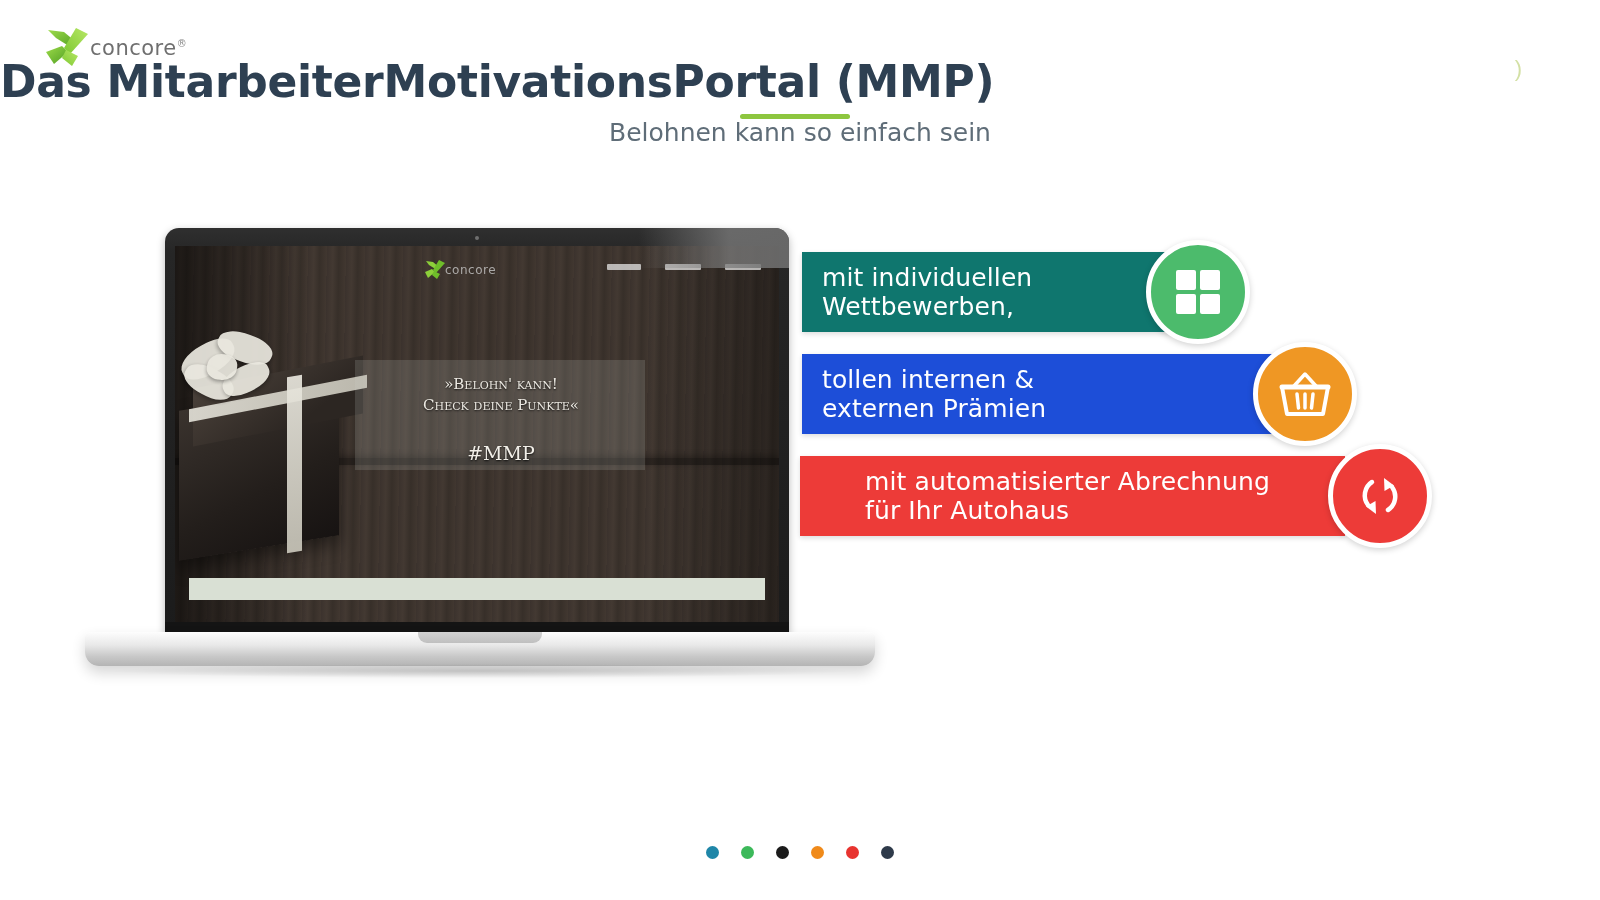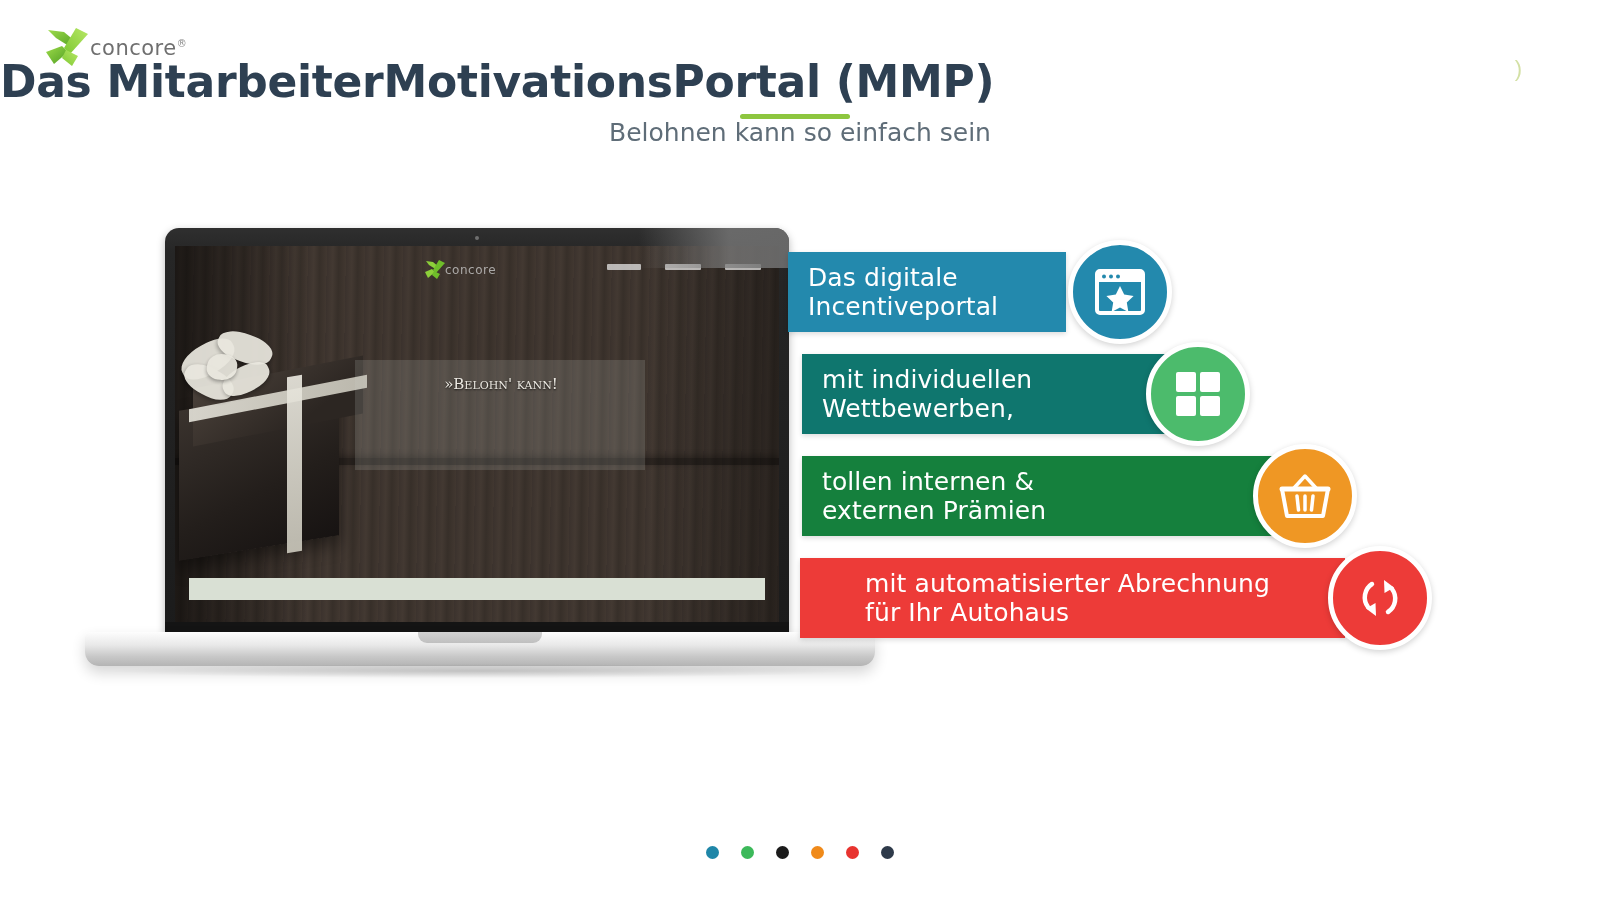--- a/index.html
+++ b/index.html
@@ -223,68 +223,54 @@
               <i></i>
               <i></i>
               <i></i>
               <i></i>
           </div>
         </div>
 
         <div class="caption-panel"></div>
         <div class="caption-lines">
           <div>»Belohn' kann!</div>
+          <div>Check deine Punkte«</div>
         </div>
+        <div class="mmp">#MMP</div>
 
         <div class="footer-bar" style="background: rgb(217, 224, 212);"></div>
       </div>
       <div class="lid-bottom"></div>
     </div>
     <div class="base">
       <div class="notch"></div>
     </div>
     <div class="base-shadow"></div>
   </div>
 
   <div class="features">
 
-    <div class="feature f1">
-      <div class="fbar" style="background: rgb(35, 137, 173);">
-        <span>Das digitale
-Incentiveportal</span>
-      </div>
-      <div class="fcircle" style="background: rgb(35, 137, 173);">
-        <svg width="52" height="48" viewBox="0 0 52 48">
-          <rect x="3" y="3" width="46" height="42" rx="3" fill="none" stroke="#fff" stroke-width="4"></rect>
-          <rect x="3" y="3" width="46" height="11" fill="#fff"></rect>
-          <circle cx="10" cy="8.5" r="2" fill="#2389ad"></circle>
-          <circle cx="17" cy="8.5" r="2" fill="#2389ad"></circle>
-          <circle cx="24" cy="8.5" r="2" fill="#2389ad"></circle>
-          <path d="M26 18 L30.2 26.6 L39.6 28 L32.8 34.6 L34.4 44 L26 39.5 L17.6 44 L19.2 34.6 L12.4 28 L21.8 26.6 Z" fill="#fff"></path>
-        </svg>
-      </div>
-    </div>
 
     <div class="feature f2">
       <div class="fbar" style="background: #0f766e;">
         <span>mit individuellen
 Wettbewerben,</span>
       </div>
       <div class="fcircle" style="background: rgb(76, 187, 108);">
         <svg width="48" height="48" viewBox="0 0 48 48">
           <rect x="2" y="2" width="20" height="20" rx="2" fill="#fff"></rect>
           <rect x="26" y="2" width="20" height="20" rx="2" fill="#fff"></rect>
           <rect x="2" y="26" width="20" height="20" rx="2" fill="#fff"></rect>
           <rect x="26" y="26" width="20" height="20" rx="2" fill="#fff"></rect>
         </svg>
       </div>
     </div>
 
     <div class="feature f3">
-      <div class="fbar" style="background: #15803d;">
+      <div class="fbar" style="background: #1d4ed8;">
         <span>tollen internen &amp;
 externen Prämien</span>
       </div>
       <div class="fcircle" style="background: rgb(239, 151, 36);">
         <svg width="54" height="50" viewBox="0 0 54 50">
           <path d="M16 17 L27 5 L38 17" fill="none" stroke="#fff" stroke-width="3.5" stroke-linecap="round" stroke-linejoin="round"></path>
           <path d="M4 18 H50 L45 45 H9 Z" fill="none" stroke="#fff" stroke-width="4" stroke-linejoin="round"></path>
           <line x1="4" y1="18" x2="50" y2="18" stroke="#fff" stroke-width="5" stroke-linecap="round"></line>
           <line x1="19" y1="25" x2="20.5" y2="39" stroke="#fff" stroke-width="3.5" stroke-linecap="round"></line>
           <line x1="27" y1="25" x2="27" y2="39" stroke="#fff" stroke-width="3.5" stroke-linecap="round"></line>

